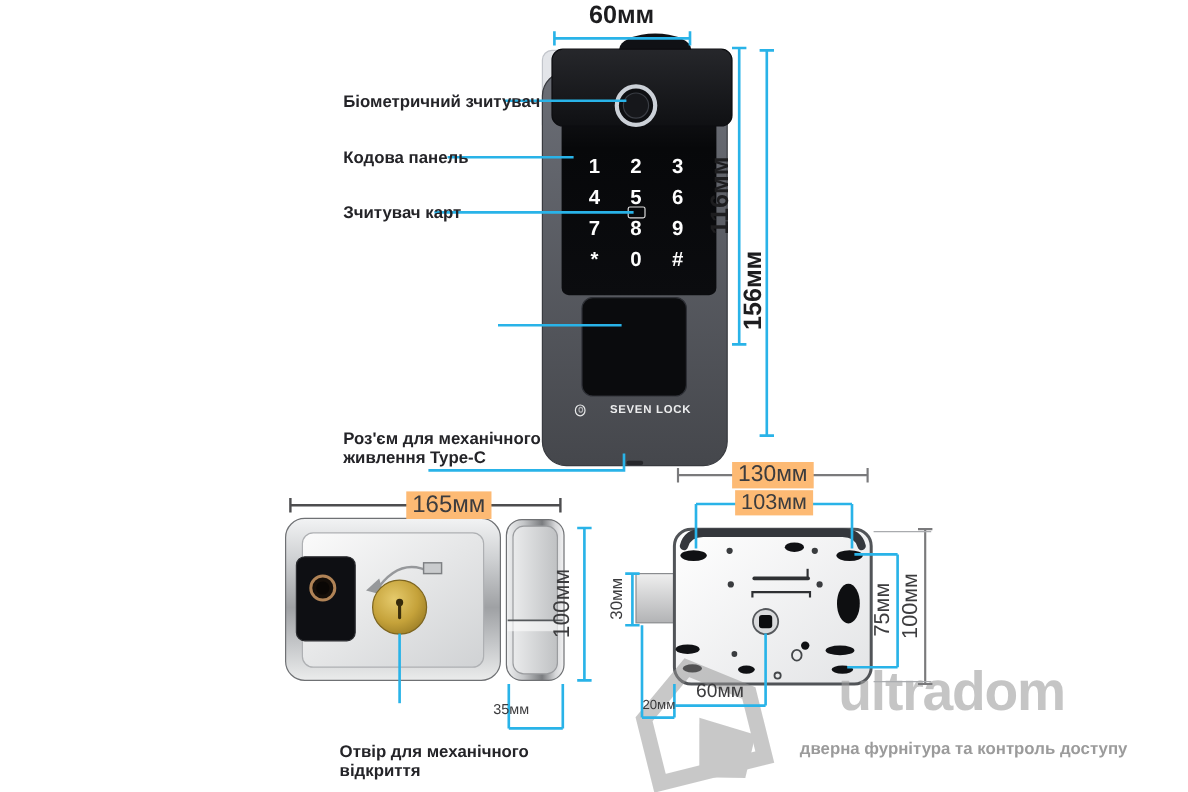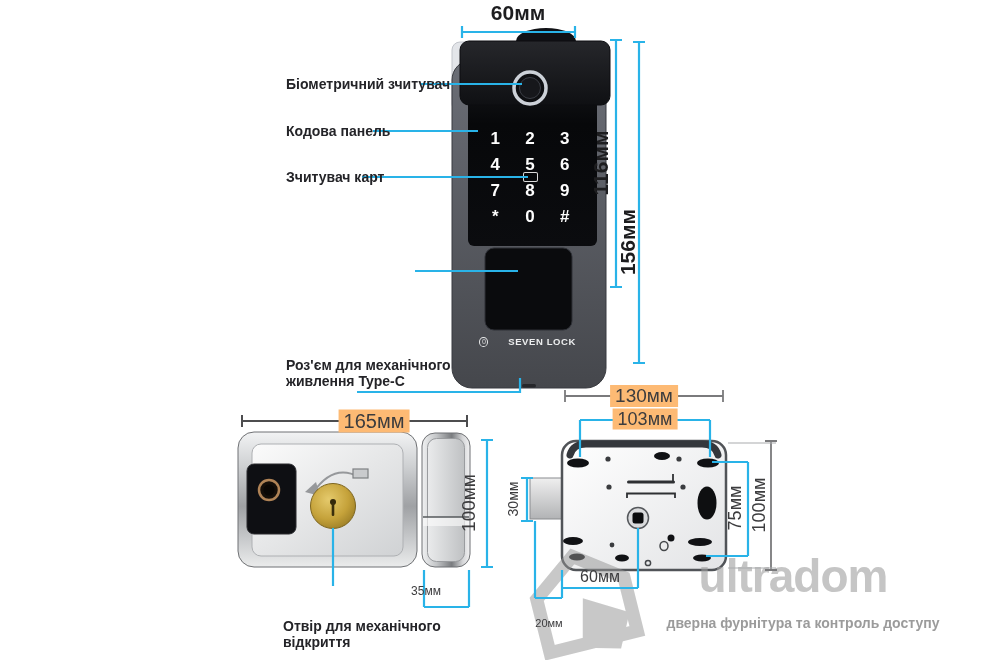--- a/index.html
+++ b/index.html
@@ -251,16 +251,16 @@
 
   <span class="dim bg" style="left:354px; top:421px; font-size:20px;margin-left:20px;">165мм</span>
   <span class="dim vert" style="left:469px; top:503px; font-size:19px;">100мм</span>
   <span class="dim" style="left:426px; top:591px; font-size:12px;">35мм</span>
 
   <span class="dim bg" style="left:644px; top:396px; font-size:19px;">130мм</span>
   <span class="dim bg" style="left:645px; top:419px; font-size:18px;">103мм</span>
   <span class="dim vert" style="left:735px; top:508px; font-size:18px;">75мм</span>
   <span class="dim vert" style="left:759px; top:505px; font-size:18px;">100мм</span>
   <span class="dim vert" style="left:513px; top:499px; font-size:14px;">30мм</span>
-  <span class="dim" style="left:549px; top:588px; font-size:11px;margin-top:35px;">20мм</span>
+  <span class="dim" style="left:549px; top:588px; font-size:11px;">20мм</span>
   <span class="dim" style="left:600px; top:577px; font-size:16px;">60мм</span>
 
 </div>
 
 </body></html>

